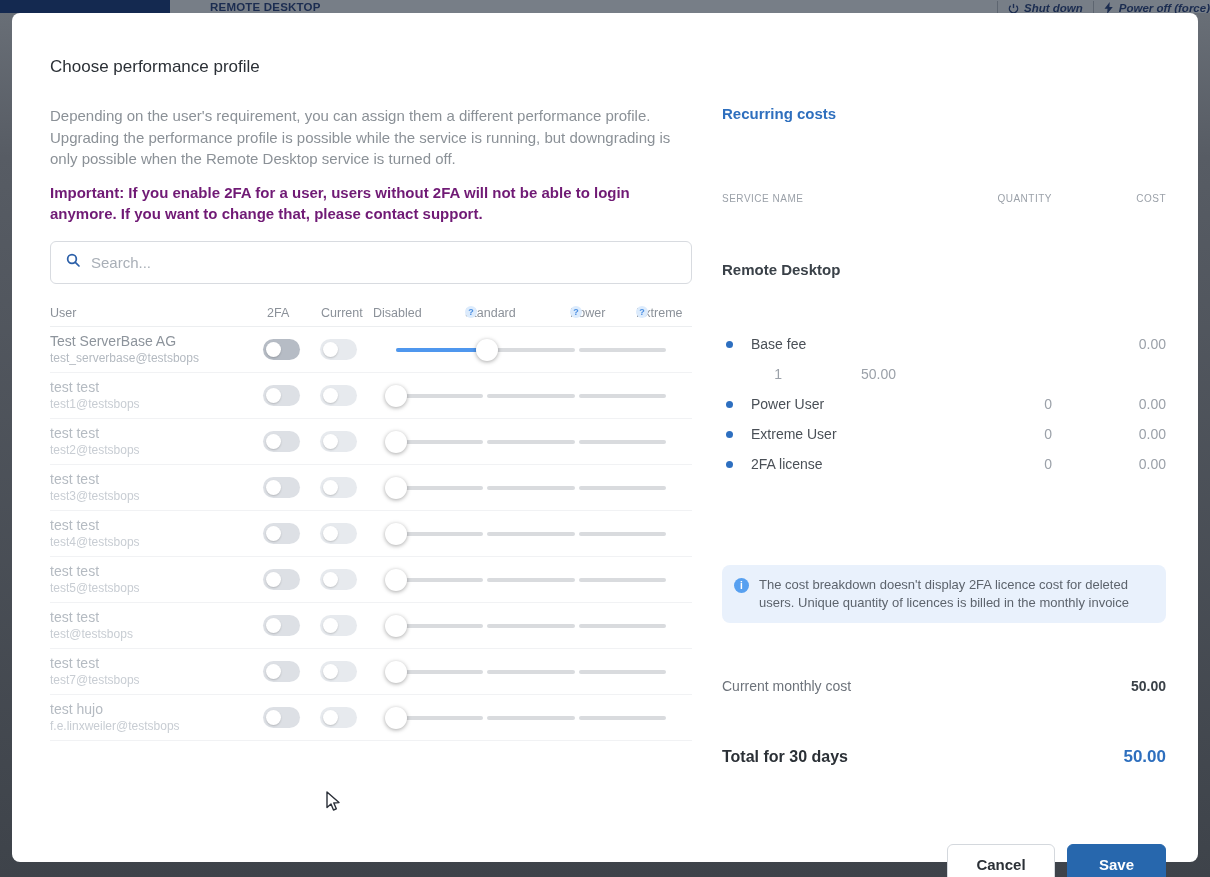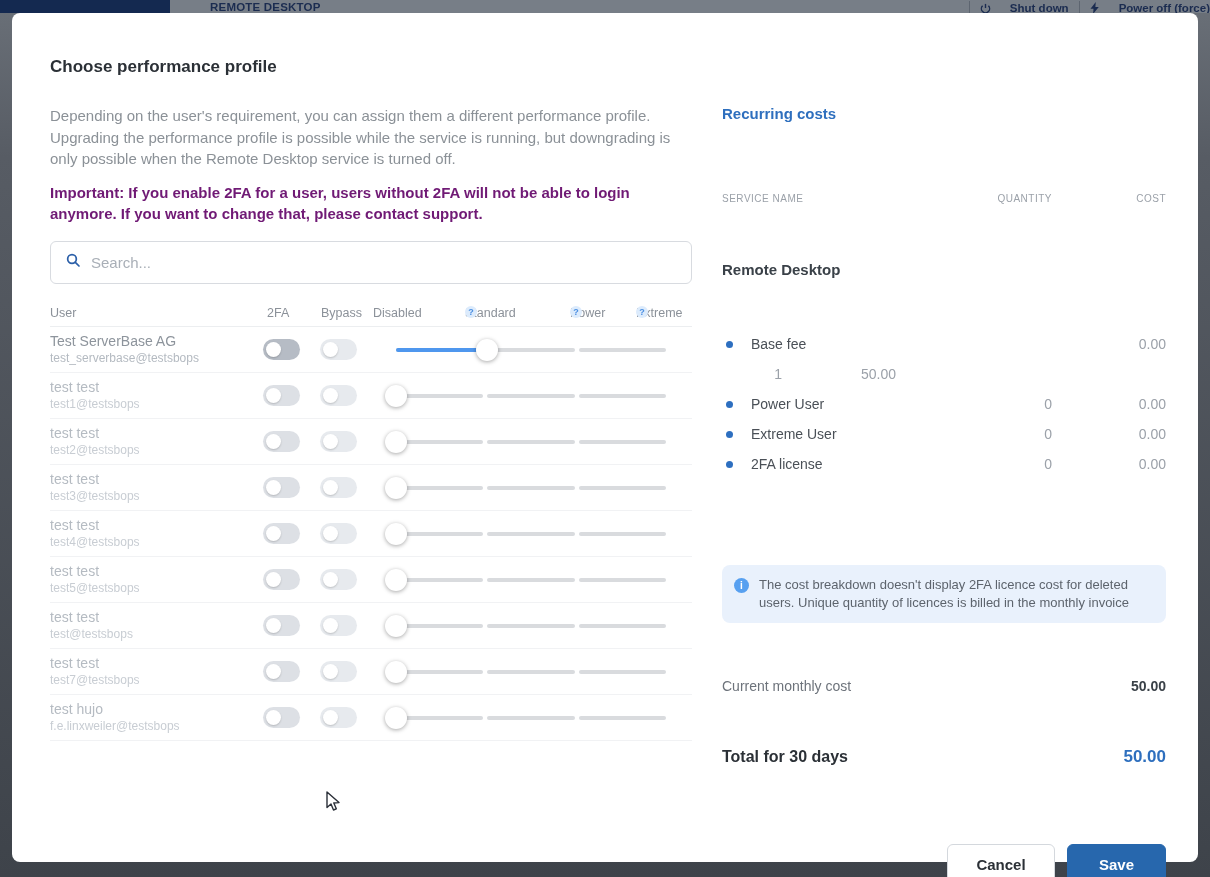--- a/index.html
+++ b/index.html
@@ -10,33 +10,33 @@
             background:linear-gradient(180deg,#6a7078 0%, #575c64 18%, #3e434a 100%); }
 
   
   .topbar { position:absolute; top:0; left:0; width:1210px; height:13px;
             background:#777e87; overflow:hidden; }
   .topbar .brand { position:absolute; left:0; top:0; width:170px; height:13px; background:#142950; }
   .topbar .apptitle { position:absolute; left:210px; top:1px; font-size:11.5px; font-weight:700;
             color:#1b2c50; letter-spacing:.2px; }
   .topbar .controls { position:absolute; right:0; top:0; height:16px; display:flex; align-items:center; }
   .topbar .sep { width:1px; height:14px; background:#5d6570; margin:0 10px; }
-  .topbar .ctl { display:flex; align-items:center; gap:19px; font-size:11.5px; font-weight:700; color:#1b2c50; white-space:nowrap; }
+  .topbar .ctl { display:flex; align-items:center; gap:5px; font-size:11.5px; font-weight:700; color:#1b2c50; white-space:nowrap;font-style:italic; }
   .topbar svg { display:block; }
 
   
   .modal { position:absolute; left:12px; top:13px; width:1186px; height:849px;
            background:#ffffff; border-radius:8px; display:flex;
            padding:44px 32px 0 38px; }
 
   .left-col { width:642px; flex:0 0 642px; }
   .gap-col { flex:0 0 30px; }
   .right-col { flex:1; display:flex; flex-direction:column; padding-top:48px; padding-bottom:34px;gap:43px; }
 
-  .m-title { font-size:17px; font-weight:700; color:#2b3036; }
+  .m-title { font-size:17px; font-weight:400; color:#2b3036; }
   .m-desc { margin-top:28px; font-size:15px; line-height:21.5px; color:#8b9197; }
   .m-important { margin-top:12px; font-size:15px; line-height:21.5px; color:#701a75; font-weight:700; }
 
   .searchbox { margin-top:16px; height:43px; border:1px solid #d8dbe0; border-radius:6px;
                display:flex; align-items:center; padding:0 14px; gap:10px; }
   .searchbox input { border:none; outline:none; flex:1; font-size:15px; color:#4a5057;
                font-family:"Liberation Sans",sans-serif; background:transparent; }
   .searchbox input::placeholder { color:#a9afb7; }
 
   .thead { position:relative; margin-top:22px; height:21px; border-bottom:1px solid #eceef0;
@@ -145,21 +145,21 @@
             <circle cx="10.5" cy="10.5" r="6.5"></circle>
               <path d="M15.5 15.5 L21 21"></path>
           </svg>
         </span>
         <input type="text" placeholder="Search..." style="">
       </div>
 
       <div class="thead">
         <span class="h-user">User</span>
         <span class="h-2fa">2FA</span>
-        <span class="h-bypass">Bypass</span>
+        <span class="h-bypass">Current</span>
         <span class="h-disabled">Disabled</span>
         <span class="h-standard">
             <span>Standard</span>
             <span class="qicon">?</span>
           </span>
         <span class="h-power">
             <span>Power</span>
             <span class="qicon">?</span>
           </span>
         <span class="h-extreme">

